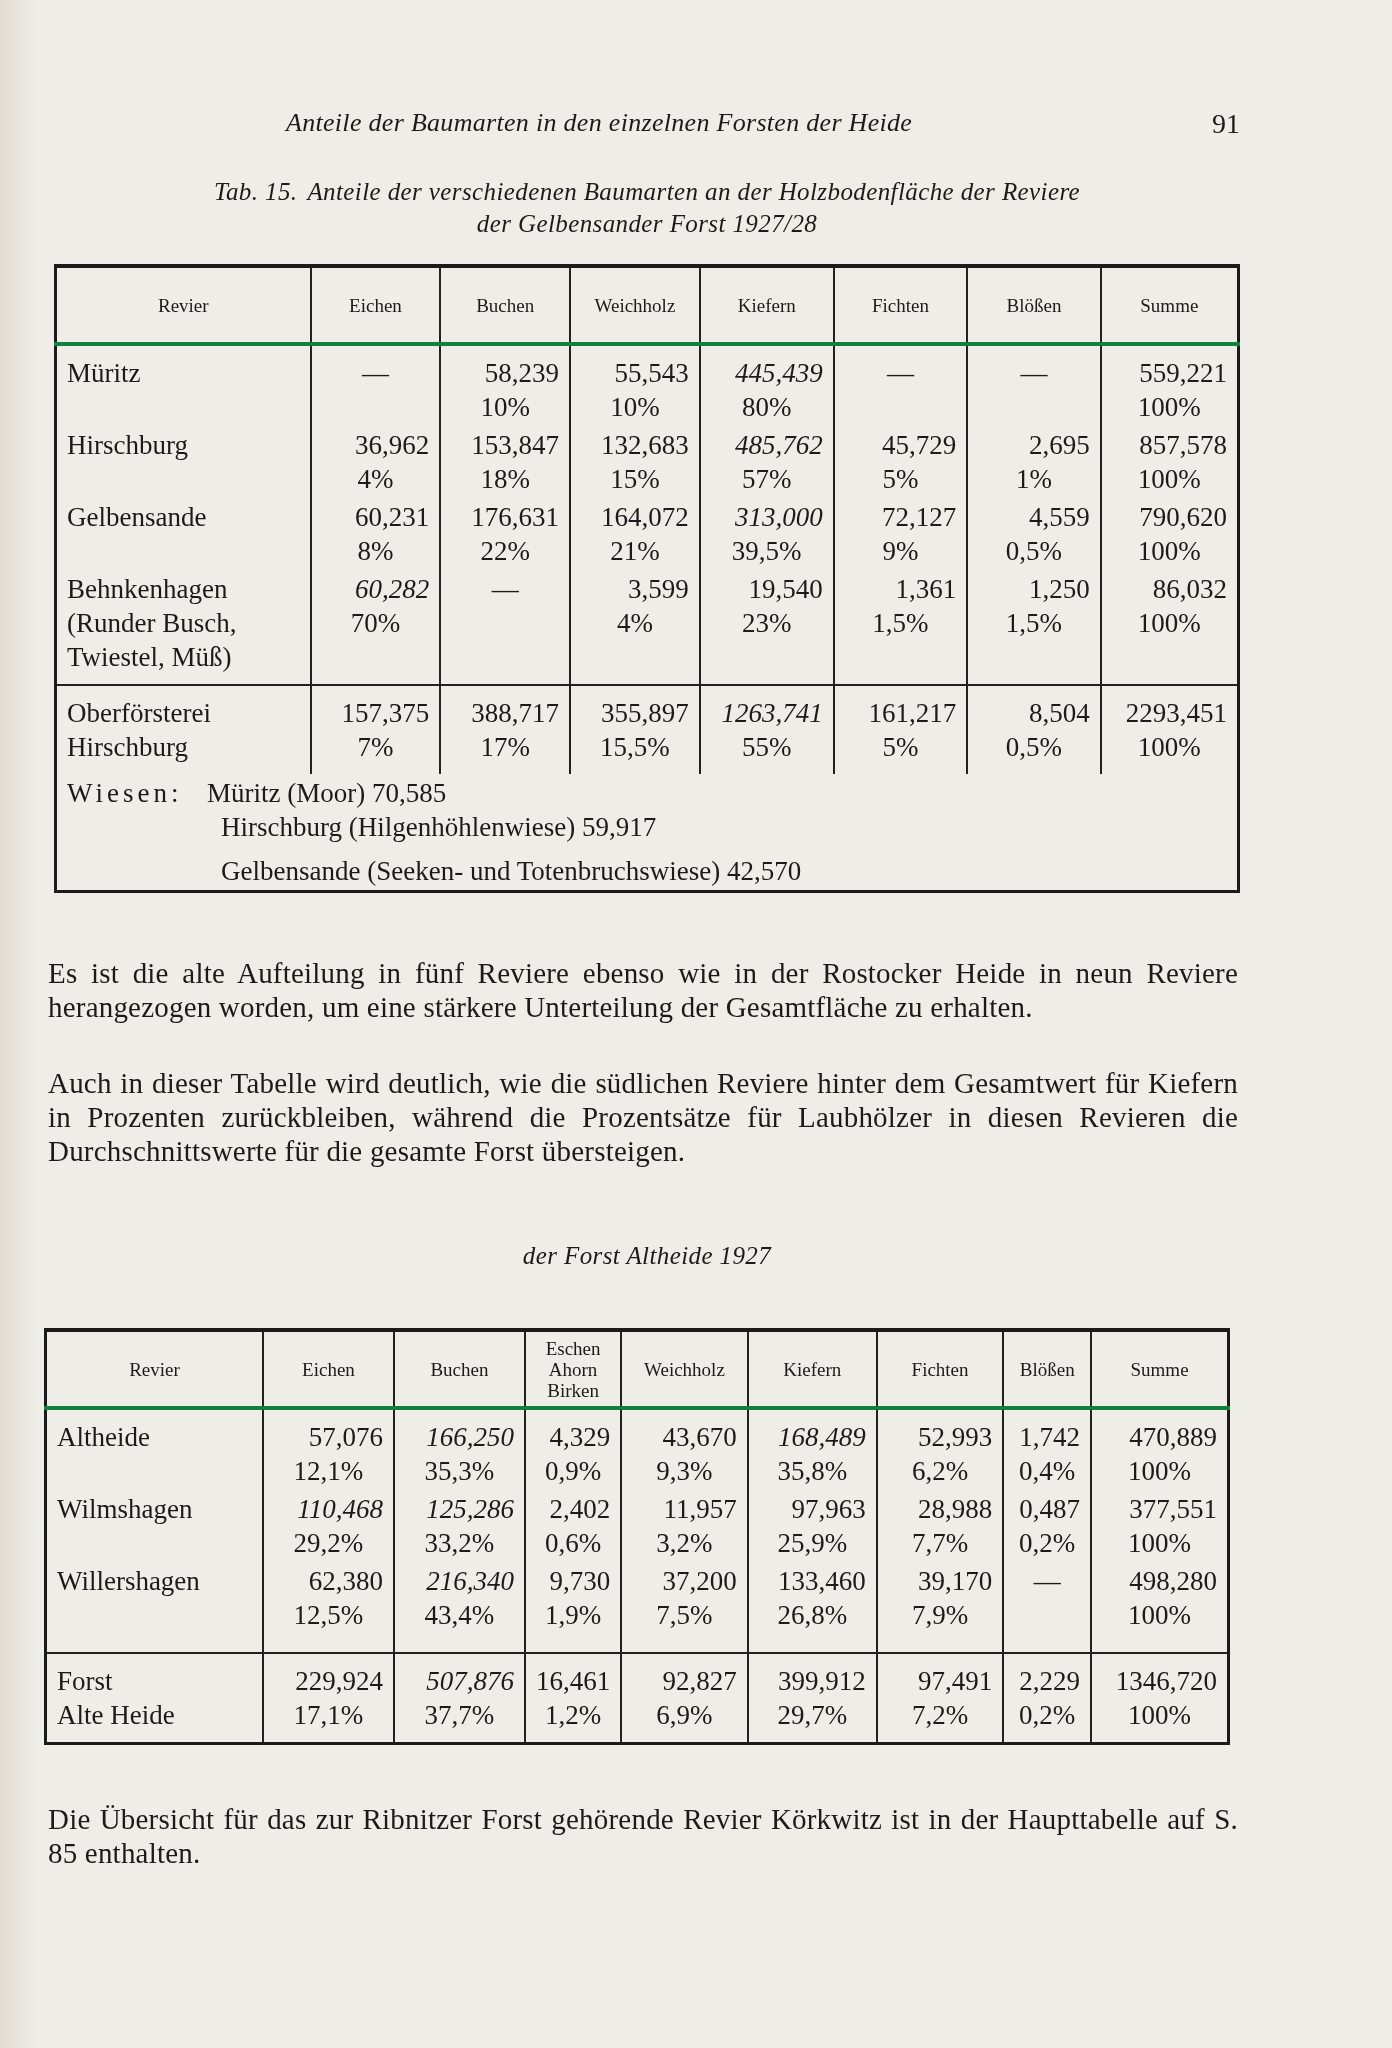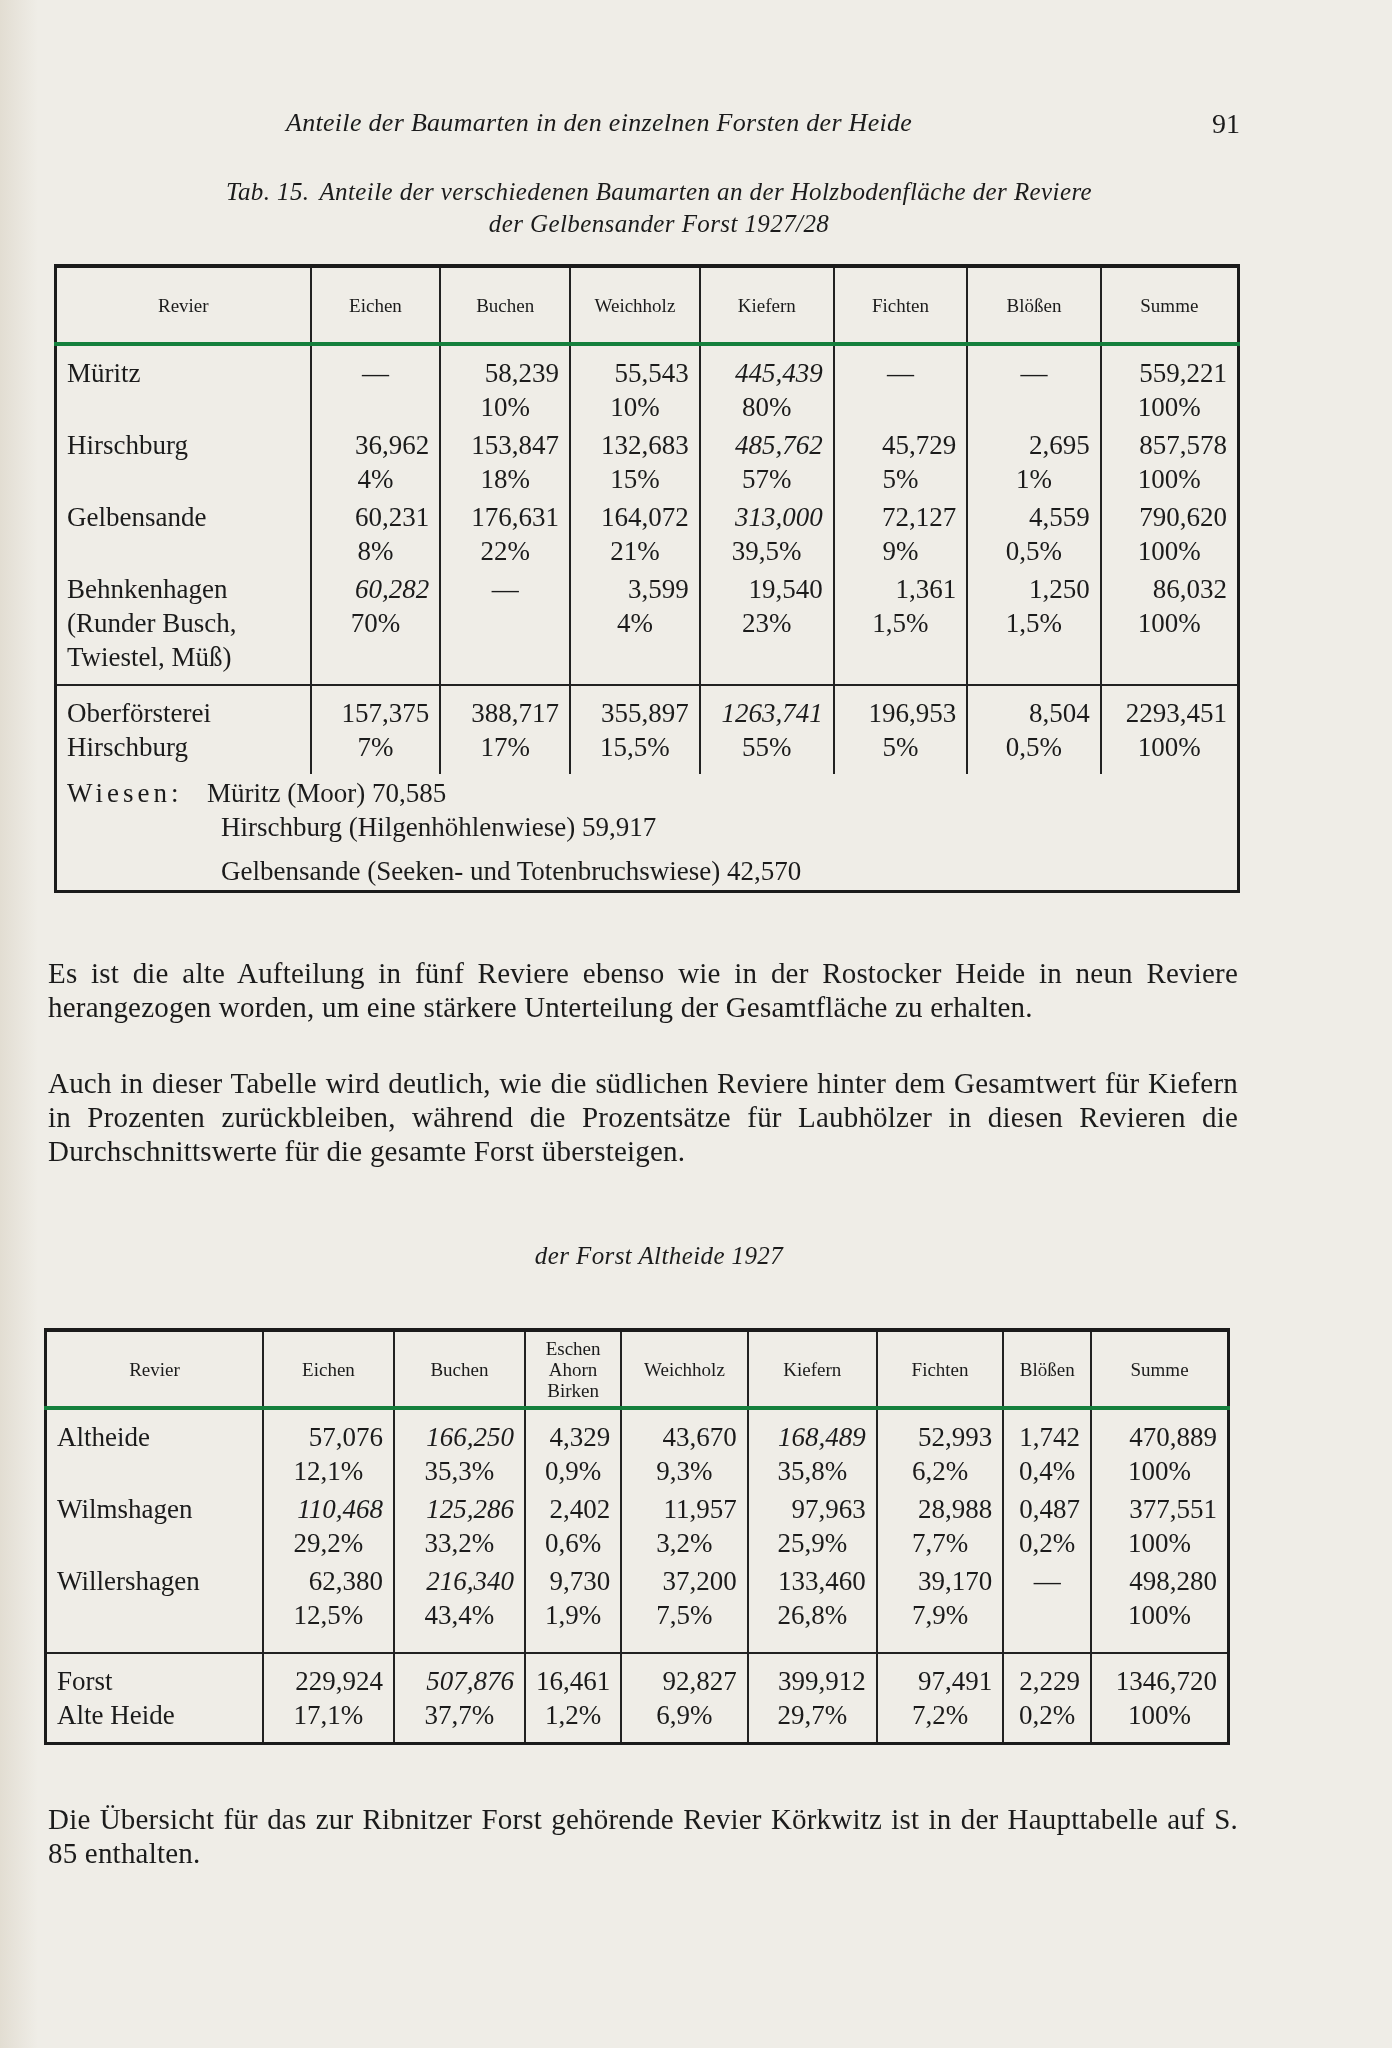--- a/index.html
+++ b/index.html
@@ -18,21 +18,21 @@
   .running-head {
     position: absolute; top: 108px; left: 286px;
     font-family: "Liberation Serif", serif;
     font-style: italic; font-size: 26px; letter-spacing: 0.3px;
   }
   .page-number {
     position: absolute; top: 108px; left: 1212px;
     font-family: "Liberation Serif", serif; font-size: 28px;
   }
   .caption {
-    position: absolute; left: 144px; width: 1030px;
+    position: absolute; left: 132px; width: 1030px;
     text-align: center;
     font-family: "Liberation Serif", serif; font-style: italic;
     font-size: 25px; line-height: 32px; letter-spacing: 0.4px;
   }
   .caption .tab-label { margin-right: 10px; }
   table.data {
     position: absolute; border-collapse: collapse;
     font-family: "Liberation Serif", serif;
   }
   table.data th {
@@ -260,21 +260,21 @@
         </td>
         <td>
           <span class="v">355,897</span>
           <span class="p">15,5%</span>
         </td>
         <td>
           <span class="v it">1263,741</span>
           <span class="p">55%</span>
         </td>
         <td>
-          <span class="v">196,953</span>
+          <span class="v">161,217</span>
           <span class="p">5%</span>
         </td>
         <td>
           <span class="v">8,504</span>
           <span class="p">0,5%</span>
         </td>
         <td>
           <span class="v">2293,451</span>
           <span class="p">100%</span>
         </td>

